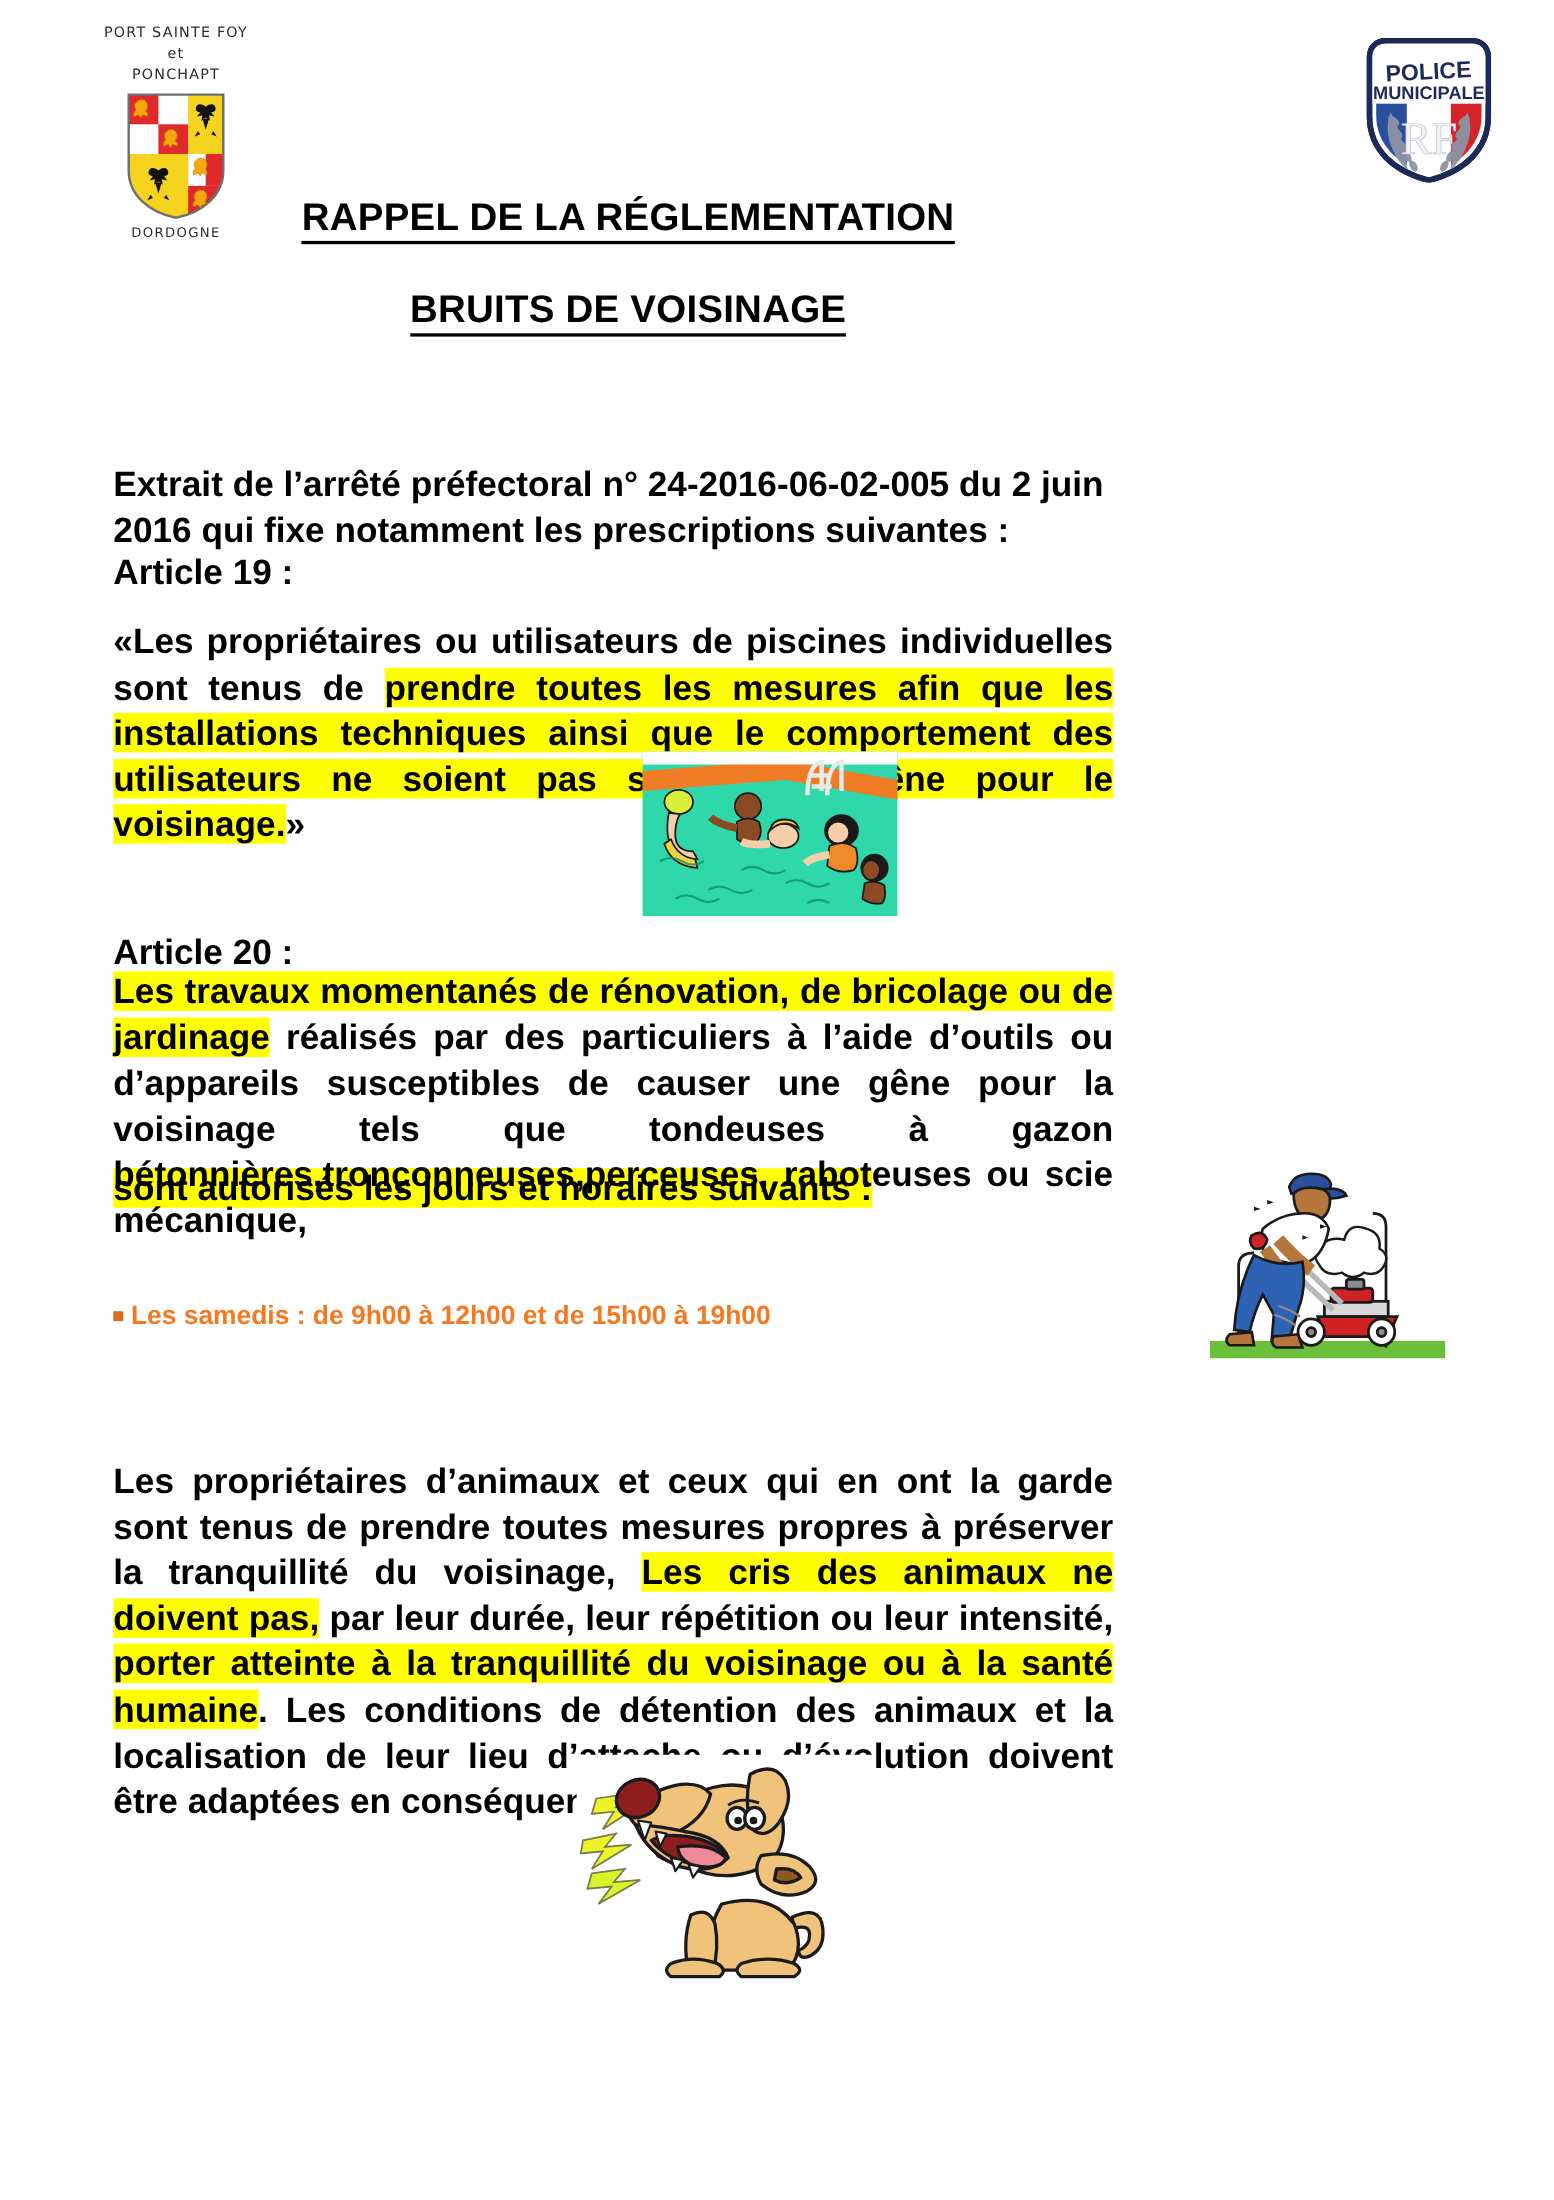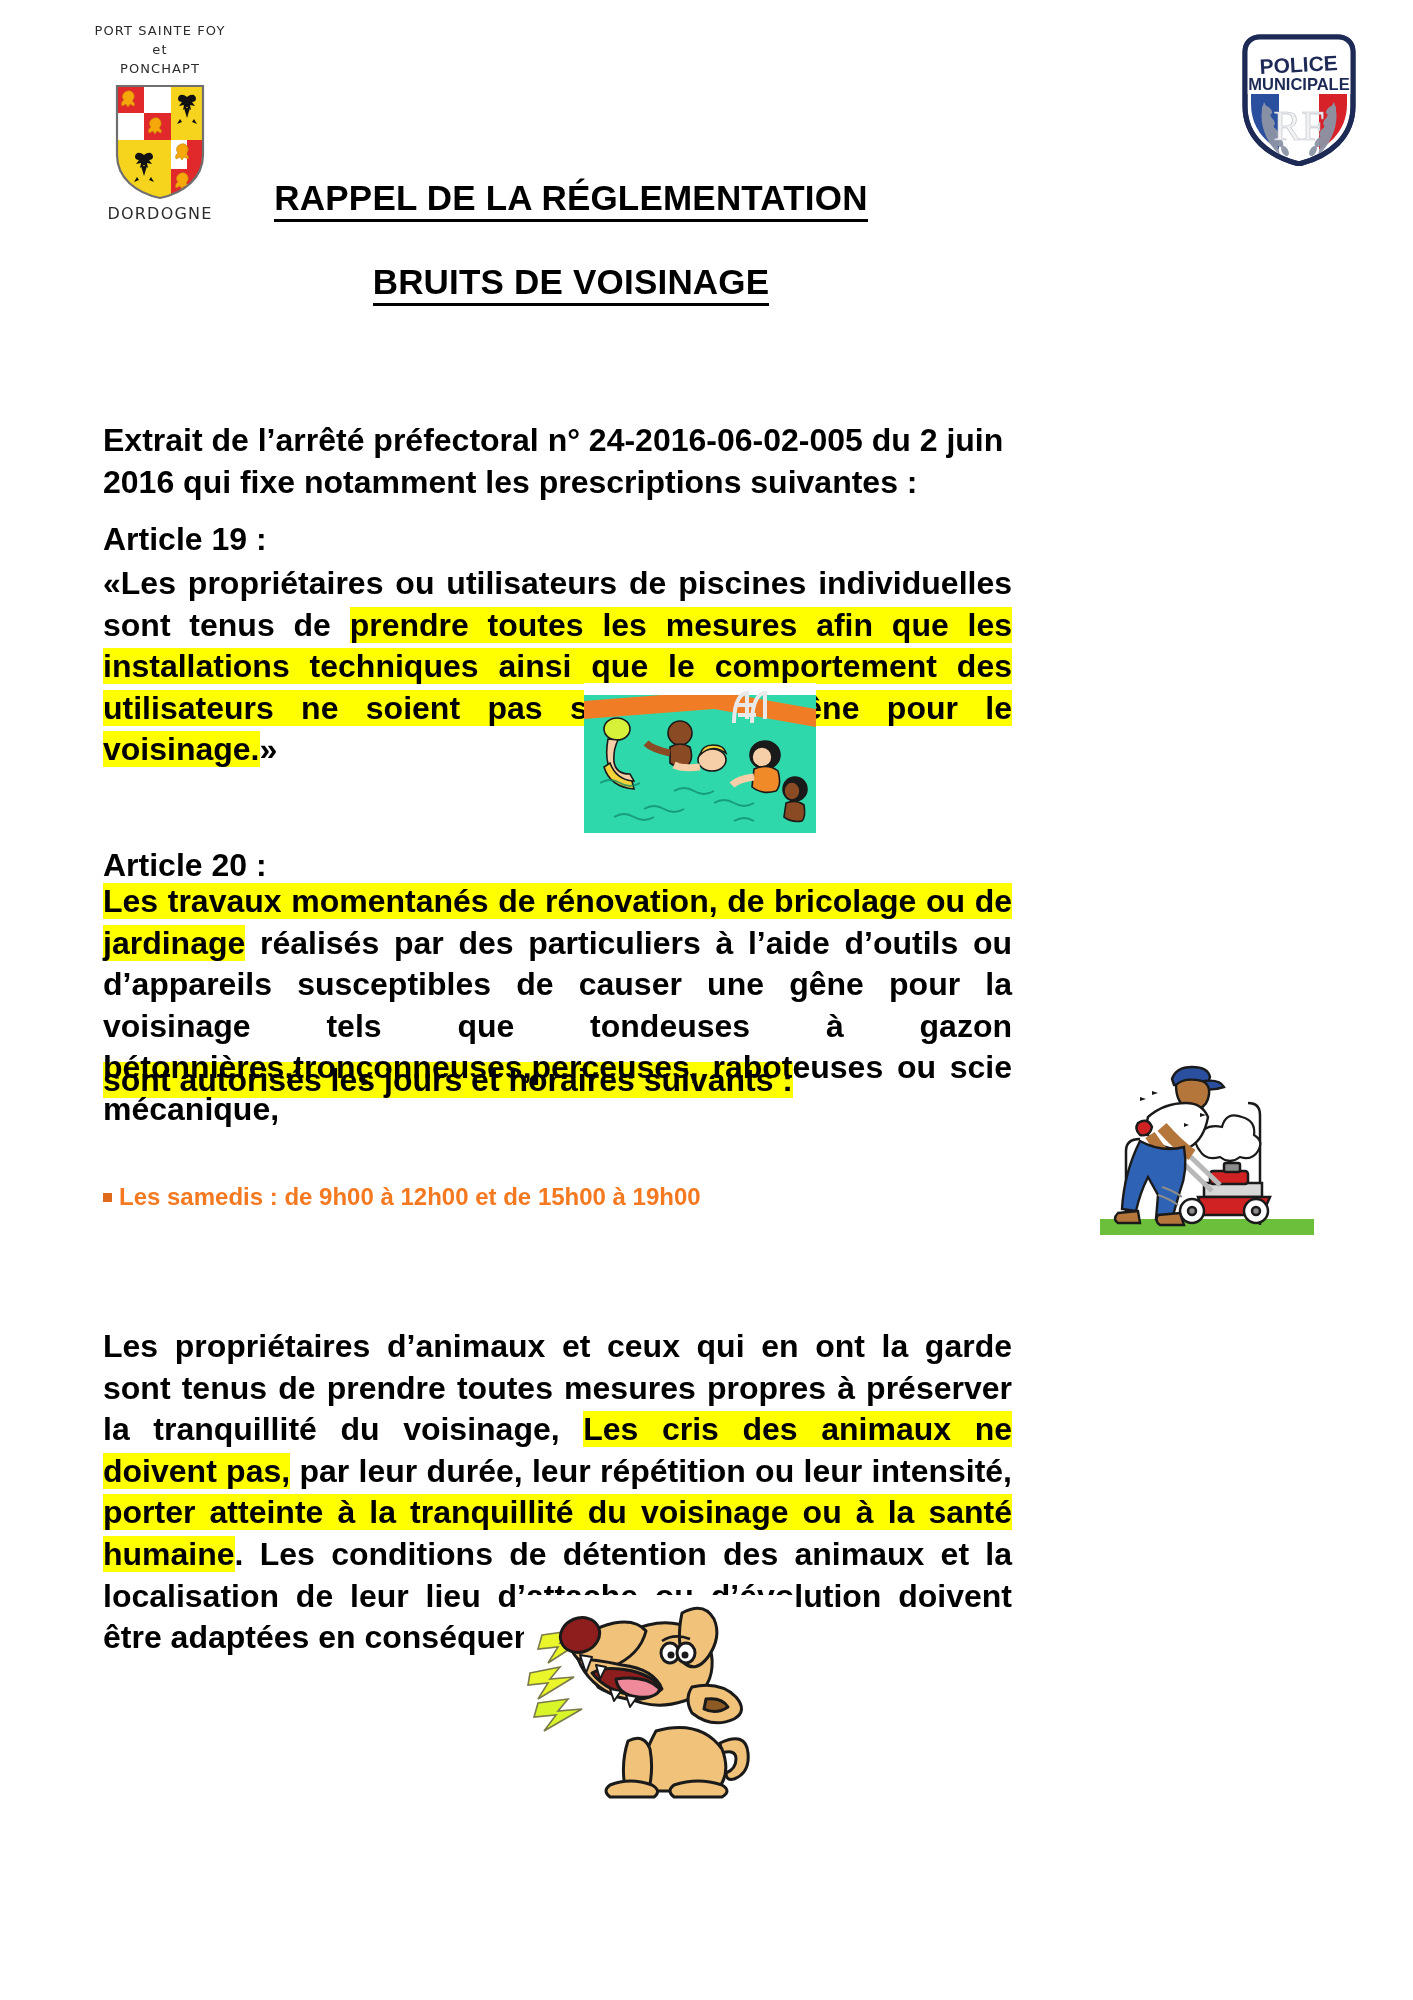--- a/index.html
+++ b/index.html
@@ -36,21 +36,21 @@
   }
   .crest-title .et { font-size: 13px; display:block; }
   .crest-shield-wrap {
     margin: 4px auto 0 auto;
     width: 92px;
     height: 118px;
     position: relative;
   }
   .crest-footer {
     font-family: "DejaVu Sans", sans-serif;
-    font-size: 16px;
+    font-size: 12px;
     letter-spacing: 1.2px;
     color: #2b2b2b;
     margin-top: 3px;
   }
 
   .police-badge {
     position: absolute;
     right: 52px;
     top: 32px;
     width: 124px;
@@ -206,21 +206,21 @@
     <span>RAPPEL DE LA RÉGLEMENTATION</span>
   </div>
   <div class="doc-title" id="title-sub">
     <span>BRUITS DE VOISINAGE</span>
   </div>
 
   <div class="body-text" style="top:420px;">
     <span>Extrait de l’arrêté préfectoral n° 24-2016-06-02-005 du 2 juin 2016 qui fixe notamment les prescriptions suivantes :</span>
   </div>
 
-  <div class="body-text" style="top:519px;">
+  <div class="body-text" style="top:500px;">
     <span>Article 19 :</span>
   </div>
   <div class="body-text just" style="top:563px;">
     <span>«Les propriétaires ou utilisateurs de piscines individuelles sont tenus de </span><span class="hl">prendre toutes les mesures afin que les installations techniques ainsi que le comportement des utilisateurs ne soient pas sources de gêne pour le voisinage.</span><span>»</span>
   </div>
 
   <div class="clip" style="left:584px; top:683px; width:232px; height:150px;">
     <svg width="232" height="150" viewBox="0 0 232 150">
       <rect x="0" y="0" width="232" height="150" fill="#2fd8ab"></rect>
 

